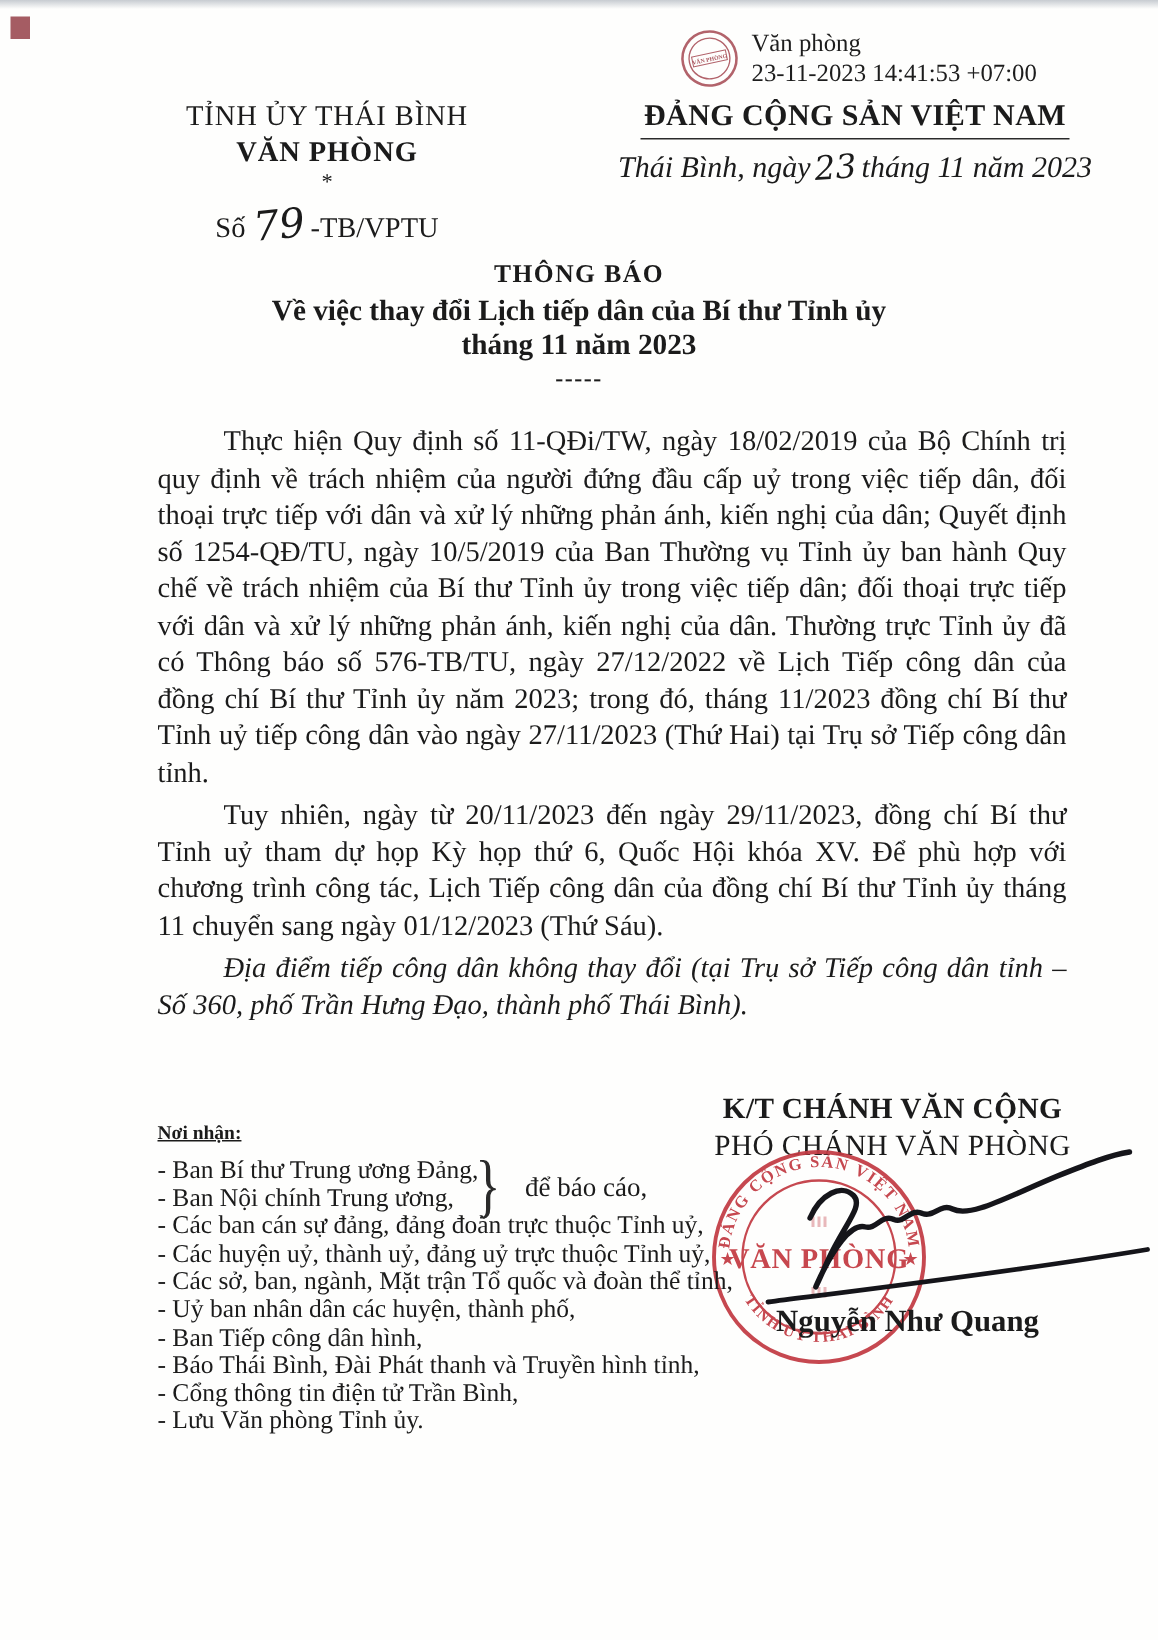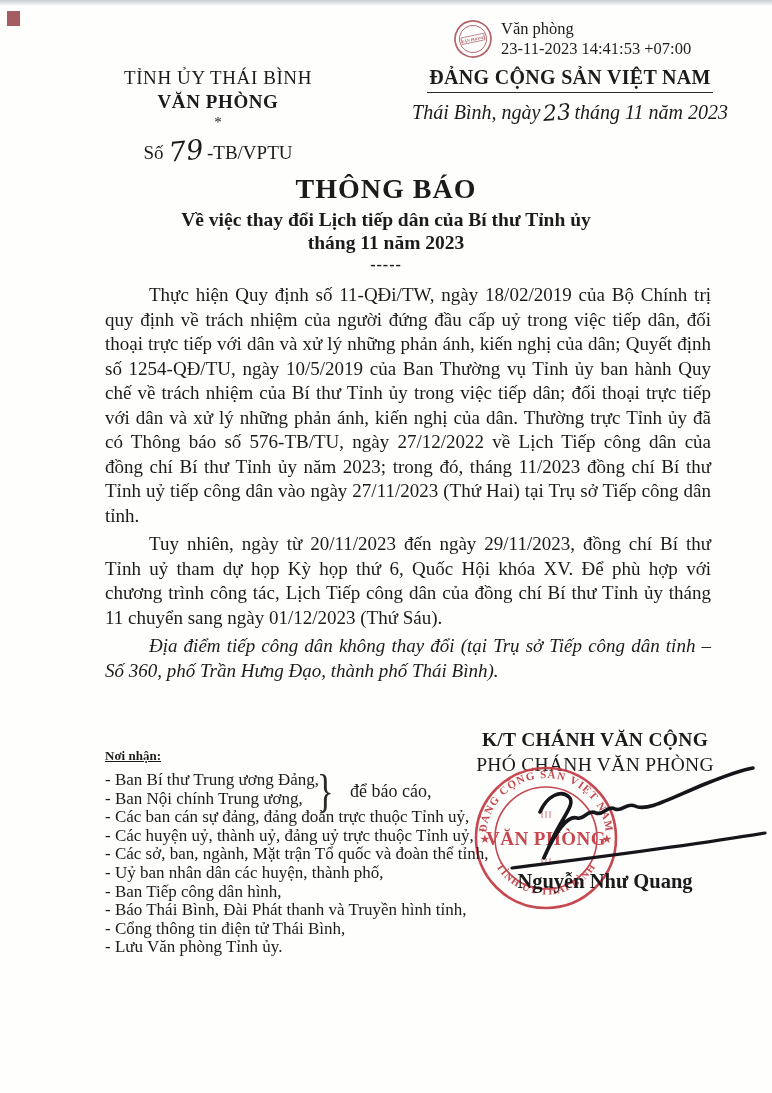--- a/index.html
+++ b/index.html
@@ -25,21 +25,21 @@
   .hand-sm{font-family:"DejaVu Serif",serif;font-style:italic;font-size:22px;
         display:inline-block;transform:rotate(-4deg);margin:0 3px;position:relative;top:1px;}
 
   .hdr-right{position:absolute;left:400px;top:66px;width:340px;text-align:center;}
   .party{font-size:20px;font-weight:bold;letter-spacing:.3px;display:inline-block;
         border-bottom:1.6px solid #2a2a2a;padding:0 2px 3px 2px;}
   .place-date{font-size:20px;font-style:italic;margin-top:6px;white-space:nowrap;}
 
   
   .title{position:absolute;left:0;top:173px;width:100%;text-align:center;}
-  .t1{font-size:28px;font-weight:bold;letter-spacing:1px;}
+  .t1{font-size:17px;font-weight:bold;letter-spacing:1px;}
   .t2{font-size:19.5px;font-weight:bold;margin-top:4px;}
   .t3{font-size:19.5px;font-weight:bold;margin-top:1px;}
   .t-sep{font-size:16px;font-weight:bold;letter-spacing:1px;margin-top:2px;}
 
   
   .body-text{position:absolute;left:105px;top:283px;width:606px;
         font-size:19px;line-height:24.5px;text-align:justify;}
   .body-text p{margin:0 0 4px 0;text-indent:44px;}
   .body-text p.it{font-style:italic;}
 
@@ -153,19 +153,19 @@
     <span class="r-head">Nơi nhận:</span>
     <ul>
       <li>- Ban Bí thư Trung ương Đảng,</li>
       <li>- Ban Nội chính Trung ương,</li>
       <li>- Các ban cán sự đảng, đảng đoàn trực thuộc Tỉnh uỷ,</li>
       <li>- Các huyện uỷ, thành uỷ, đảng uỷ trực thuộc Tỉnh uỷ,</li>
       <li>- Các sở, ban, ngành, Mặt trận Tổ quốc và đoàn thể tỉnh,</li>
       <li>- Uỷ ban nhân dân các huyện, thành phố,</li>
       <li>- Ban Tiếp công dân hình,</li>
       <li>- Báo Thái Bình, Đài Phát thanh và Truyền hình tỉnh,</li>
-      <li>- Cổng thông tin điện tử Thái Bình,</li>
+      <li>- Cổng thông tin điện tử Trần Bình,</li>
       <li>- Lưu Văn phòng Tỉnh ủy.</li>
     </ul>
   </div>
   <div class="brace">}</div>
   <div class="note">để báo cáo,</div>
 </div>
 
 </body></html>

